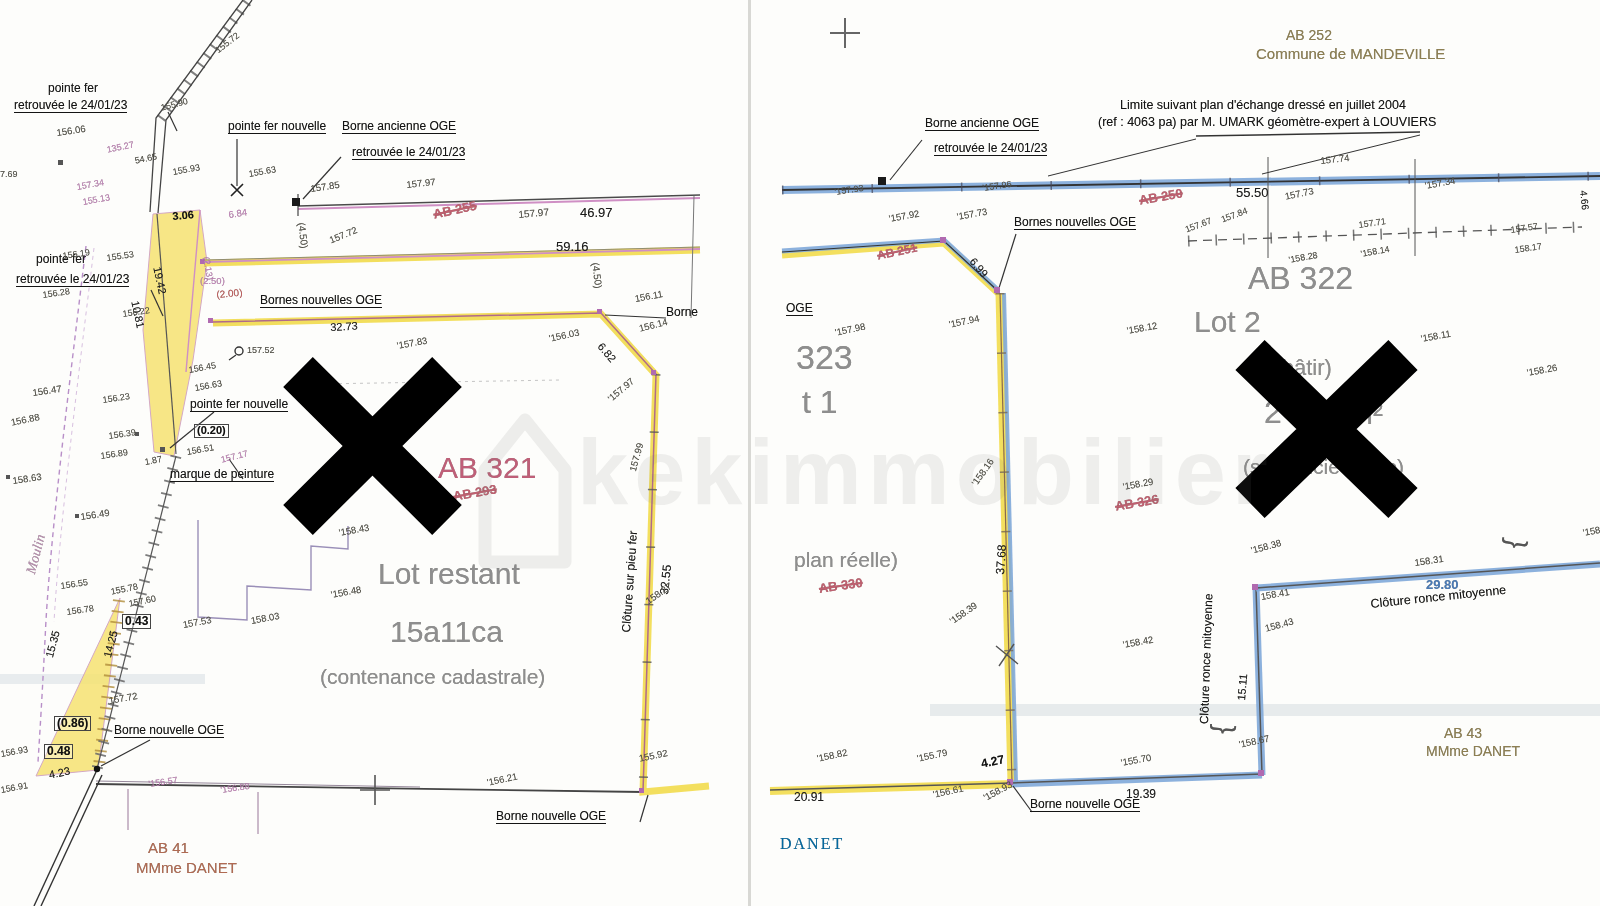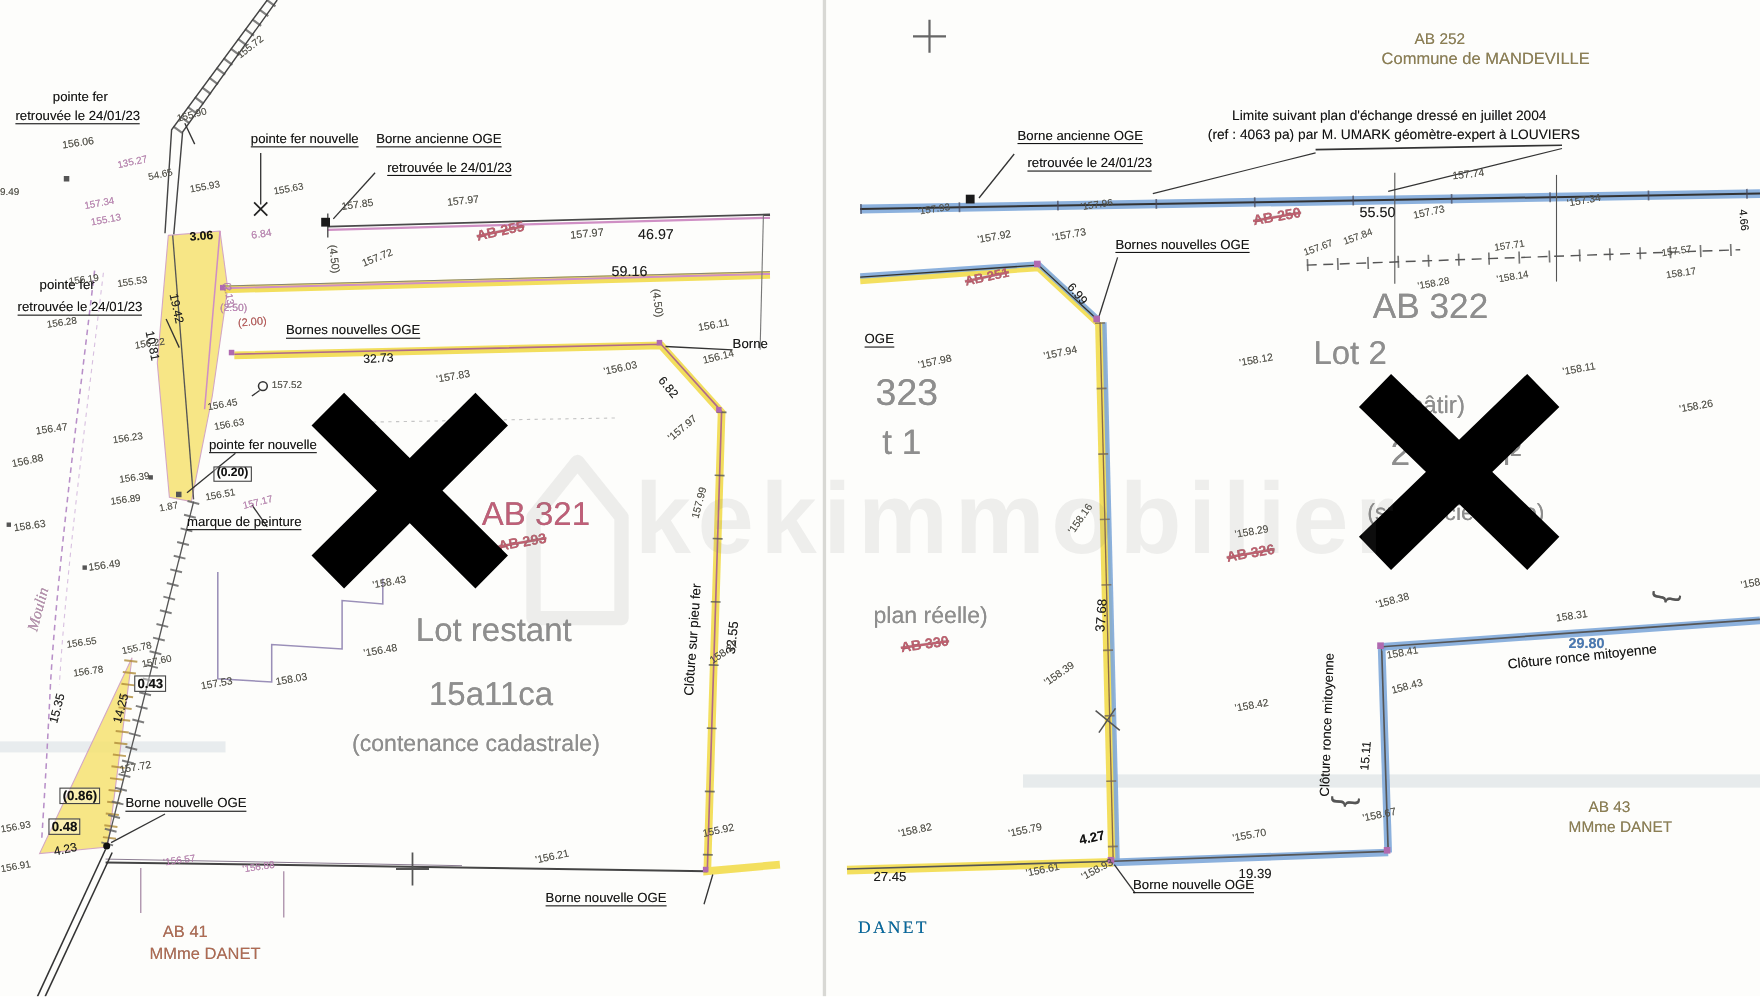--- a/index.html
+++ b/index.html
@@ -256,21 +256,21 @@
       <span class="ann lvl" style="left: 0px; top: 786px; font-size: 9px; transform: rotate(-10deg);">156.91</span>
       <span class="ann lblu" style="left: 114px; top: 724px; font-size: 12px;">Borne nouvelle OGE</span>
       <span class="ann pinklvl" style="left: 148px; top: 780px; font-size: 9px; transform: rotate(-8deg);">'156.57</span>
       <span class="ann pinklvl" style="left: 220px; top: 786px; font-size: 9px; transform: rotate(-8deg);">'156.88</span>
       <span class="ann lvl" style="left: 486px; top: 778px; font-size: 9.5px; transform: rotate(-12deg);">'156.21</span>
       <span class="ann lvl" style="left: 638px; top: 754px; font-size: 9.5px; transform: rotate(-12deg);">155.92</span>
       <span class="ann lblu" style="left: 496px; top: 810px; font-size: 12px;">Borne nouvelle OGE</span>
       <span class="ann brown" style="left: 148px; top: 840px; font-size: 15px;">AB 41</span>
       <span class="ann brown" style="left: 136px; top: 860px; font-size: 15px;">MMme DANET</span>
       <span class="ann pinkital" style="left: 24px; top: 572px; font-size: 14px; transform: rotate(-75deg);">Moulin</span>
-      <span class="ann lvl" style="left: 0px; top: 170px; font-size: 9px;">9.49</span>
+      <span class="ann lvl" style="left: 0px; top: 170px; font-size: 9px;">7.69</span>
       <span class="ann olive" style="left: 1286px; top: 28px; font-size: 14px;">AB 252</span>
       <span class="ann olive" style="left: 1256px; top: 46px; font-size: 15px;">Commune de MANDEVILLE</span>
       <span class="ann lbl" style="left: 1120px; top: 99px; font-size: 12.5px;">Limite suivant plan d'échange dressé en juillet 2004</span>
       <span class="ann lbl" style="left: 1098px; top: 116px; font-size: 12.5px;">(ref : 4063 pa) par M. UMARK géomètre-expert à LOUVIERS</span>
       <span class="ann lblu" style="left: 925px; top: 117px; font-size: 12px;">Borne ancienne OGE</span>
       <span class="ann lblu" style="left: 934px; top: 142px; font-size: 12px;">retrouvée le 24/01/23</span>
       <span class="ann lvl" style="left: 834px; top: 188px; font-size: 9px; transform: rotate(-8deg);">'157.93</span>
       <span class="ann lvl" style="left: 982px; top: 184px; font-size: 9px; transform: rotate(-8deg);">'157.96</span>
       <span class="ann lvl" style="left: 1320px; top: 156px; font-size: 9.5px; transform: rotate(-6deg);">157.74</span>
       <span class="ann dim" style="left: 1236px; top: 186px; font-size: 13px;">55.50</span>
@@ -319,21 +319,21 @@
       <span class="ann lvl" style="left: 1250px; top: 546px; font-size: 9.5px; transform: rotate(-15deg);">'158.38</span>
       <span class="ann lvl" style="left: 1414px; top: 558px; font-size: 9.5px; transform: rotate(-8deg);">158.31</span>
       <span class="ann bluedim" style="left: 1426px; top: 578px; font-size: 13px;">29.80</span>
       <span class="ann lbl" style="left: 1370px; top: 598px; font-size: 12.5px; transform: rotate(-6deg);">Clôture ronce mitoyenne</span>
       <span class="ann lvl" style="left: 1582px; top: 528px; font-size: 9.5px; transform: rotate(-10deg);">'158.3</span>
       <span class="ann olive" style="left: 1444px; top: 726px; font-size: 14px;">AB 43</span>
       <span class="ann olive" style="left: 1426px; top: 744px; font-size: 14px;">MMme DANET</span>
       <span class="ann lvl" style="left: 816px; top: 754px; font-size: 9.5px; transform: rotate(-12deg);">'158.82</span>
       <span class="ann lvl" style="left: 916px; top: 754px; font-size: 9.5px; transform: rotate(-12deg);">'155.79</span>
       <span class="ann dimb" style="left: 980px; top: 758px; font-size: 12px; transform: rotate(-12deg);">4.27</span>
-      <span class="ann dim" style="left: 794px; top: 791px; font-size: 12px;">27.45</span>
+      <span class="ann dim" style="left: 794px; top: 791px; font-size: 12px;">20.91</span>
       <span class="ann lvl" style="left: 932px; top: 790px; font-size: 9.5px; transform: rotate(-12deg);">'156.61</span>
       <span class="ann lvl" style="left: 982px; top: 794px; font-size: 9.5px; transform: rotate(-28deg);">'158.93</span>
       <span class="ann lblu" style="left: 1030px; top: 798px; font-size: 12px;">Borne nouvelle OGE</span>
       <span class="ann lvl" style="left: 1120px; top: 758px; font-size: 9.5px; transform: rotate(-10deg);">'155.70</span>
       <span class="ann dim" style="left: 1126px; top: 788px; font-size: 12px;">19.39</span>
       <span class="ann lvl" style="left: 1238px; top: 740px; font-size: 9.5px; transform: rotate(-12deg);">'158.67</span>
       <span class="ann grayser" style="left: 780px; top: 836px; font-size: 16px;">DANET</span>
       <span class="ann bracegray" style="left: 1532px; top: 542px; font-size: 28px; transform: rotate(100deg);">}</span>
       <span class="ann bracegray" style="left: 1240px; top: 726px; font-size: 28px; transform: rotate(95deg);">}</span>
     </div>

